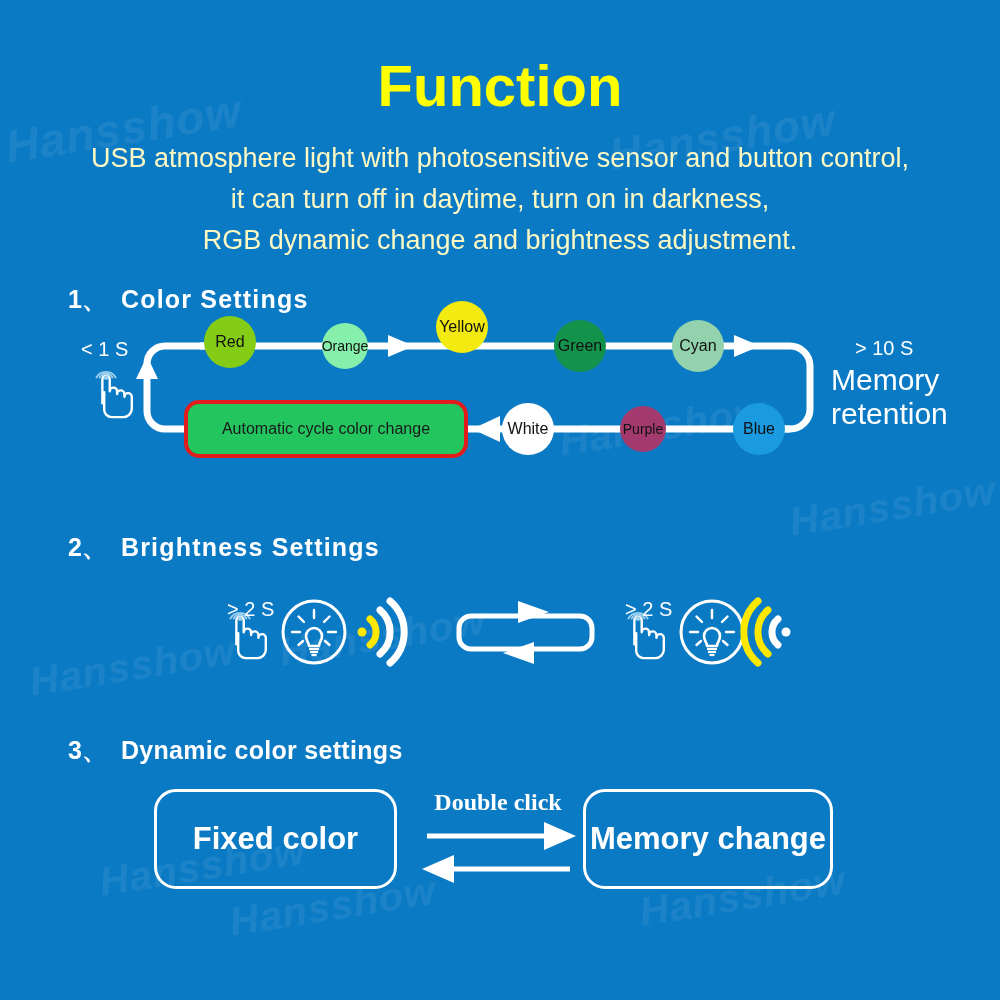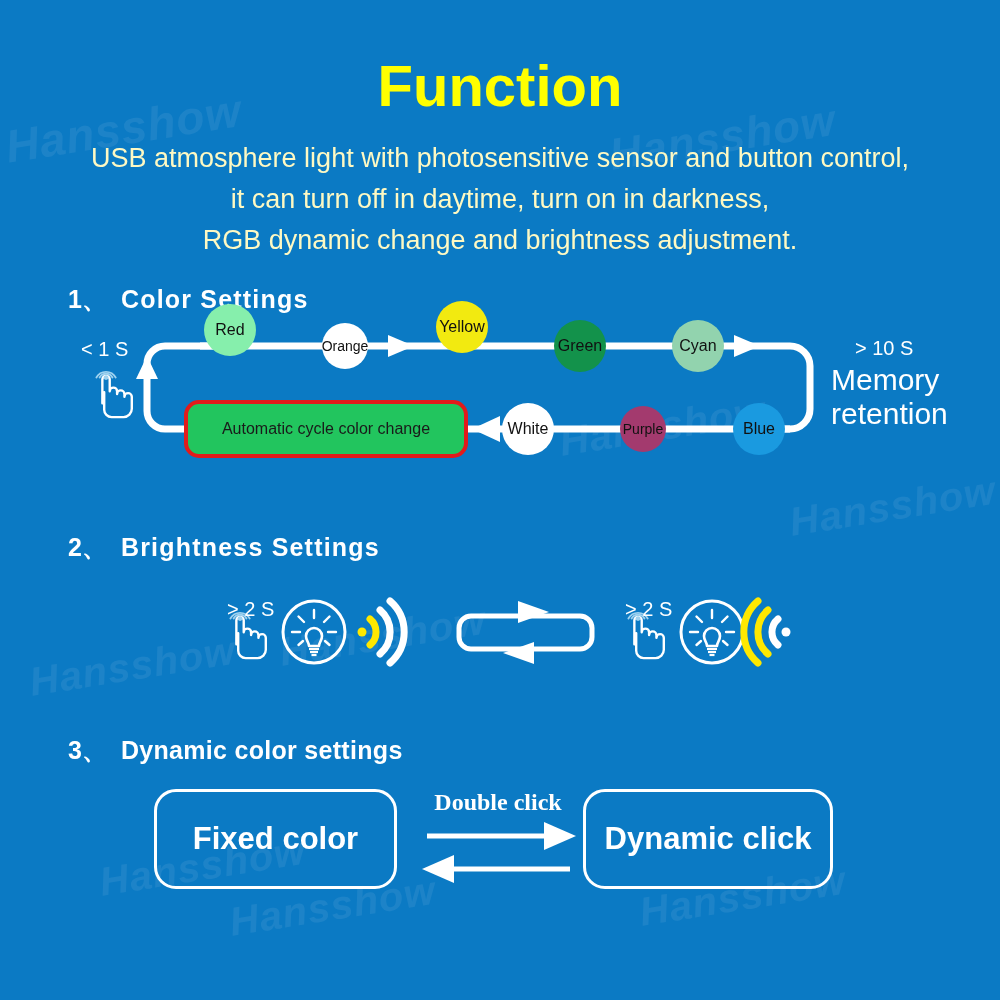--- a/index.html
+++ b/index.html
@@ -291,24 +291,24 @@
     </g>
   </svg>
 
   <div class="t-label" style="left:81px; top:338px;">&lt; 1 S</div>
   <div class="t-label" style="left:855px; top:337px;">&gt; 10 S</div>
   <div class="mem-text" style="left:831px; top:363px;">
     <div>Memory</div>
     <div>retention</div>
   </div>
 
-  <div class="node node-lg" style="left:204px; top:304px; background:#86efac;">
+  <div class="node node-lg" style="left:204px; top:316px; background:#84cc16;">
       <span>Red</span>
     </div>
-  <div class="node node-md" style="left:322px; top:323px; background:#ffffff;">
+  <div class="node node-md" style="left:322px; top:323px; background:#86efac;">
       <span>Orange</span>
     </div>
   <div class="node node-lg" style="left:436px; top:301px; background:#f2ea10;">
       <span>Yellow</span>
     </div>
   <div class="node node-lg" style="left:554px; top:320px; background:#13924b;">
       <span>Green</span>
     </div>
   <div class="node node-lg" style="left:672px; top:320px; background:#92d3ae;">
       <span>Cyan</span>
@@ -329,16 +329,16 @@
   </div>
 
   <div class="t-label" style="left:227px; top:598px;">&gt; 2 S</div>
   <div class="t-label" style="left:625px; top:598px;">&gt; 2 S</div>
 
   <div class="s3box" id="box-fixed">
     <span>Fixed color</span>
   </div>
   <div class="dclick">Double click</div>
   <div class="s3box" id="box-dyn">
-    <span>Dynamic click</span>
+    <span>Memory change</span>
   </div>
 
 </div>
 
 </body></html>

